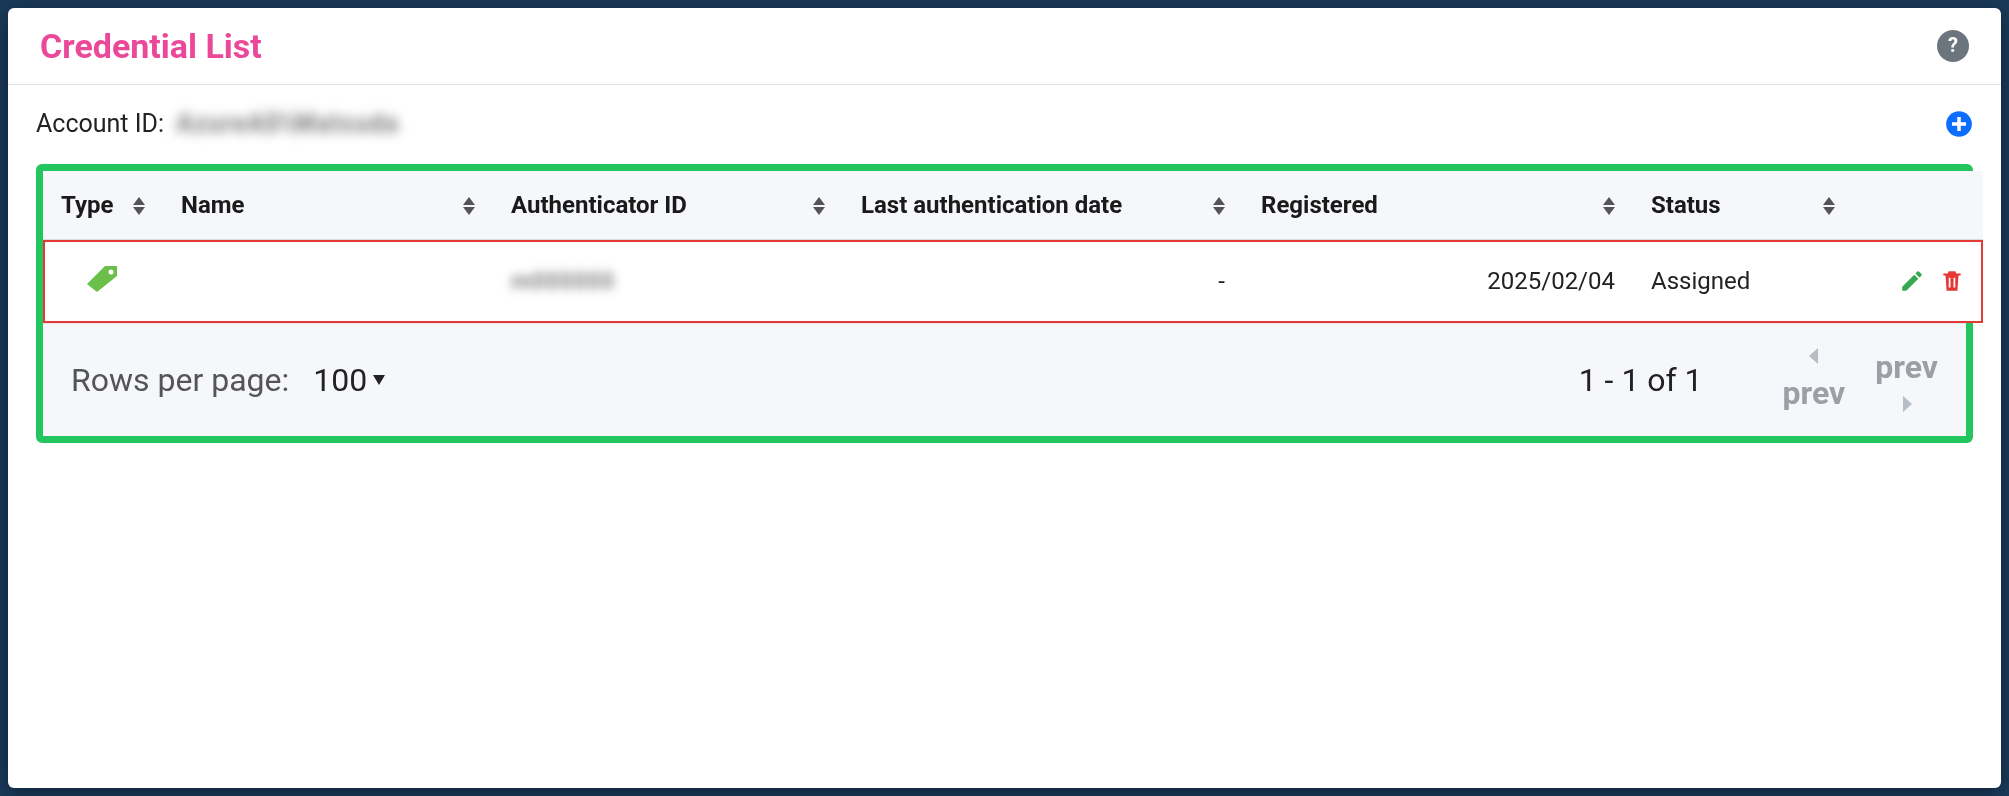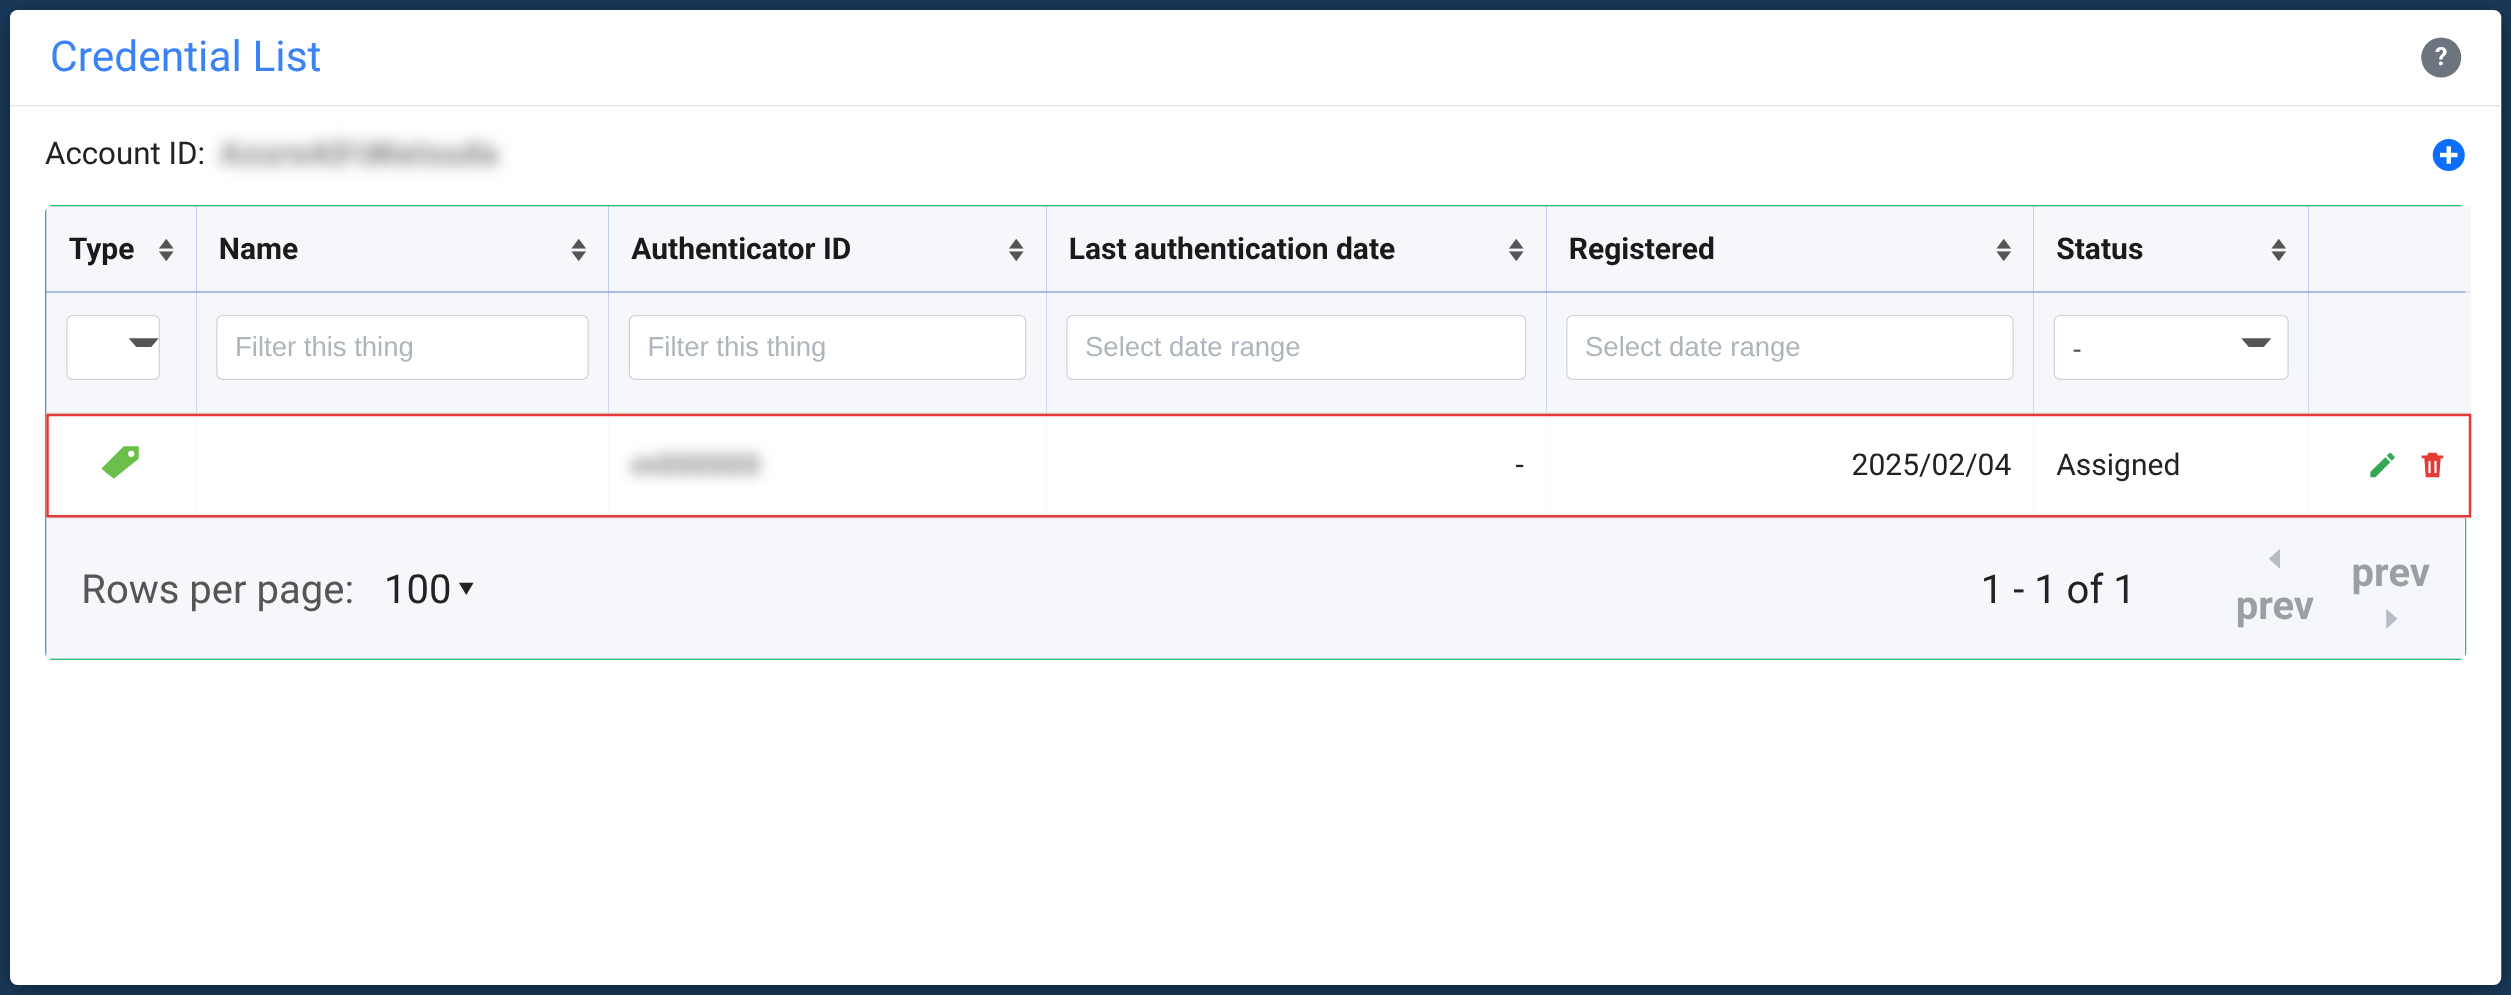--- a/index.html
+++ b/index.html
@@ -21,22 +21,22 @@
   }
   .modal-header {
     display: flex;
     align-items: center;
     justify-content: space-between;
     padding: 18px 32px 18px 32px;
     border-bottom: 1px solid #e0e3e7;
   }
   .modal-title {
     font-size: 34px;
-    font-weight: 400;
-    color: #3b82f6;
+    font-weight: 700;
+    color: #ec4899;
   }
   .help-icon {
     width: 32px; height: 32px;
     border-radius: 50%;
     background: #6c757d;
     display: flex;
     align-items: center;
     justify-content: center;
     cursor: pointer;
     flex-shrink: 0;
@@ -59,23 +59,23 @@
     color: transparent; text-shadow: 0 0 12px rgba(0,0,0,.55);
     letter-spacing: 1px;
     font-weight: 700;
     margin-left: 6px;
   }
   .add-btn {
     width: 28px; height: 28px; cursor: pointer;
     display: inline-flex; align-items:center; justify-content:center;
   }
   .table-wrap {
-    border: 1px solid #22c55e;
+    border: 7px solid #22c55e;
     border-radius: 6px;
-    background: #1d4ed8;
+    background: #7dd3fc;
     width: 100%;
   }
   table {
     width: 100%;
     border-collapse: collapse;
     table-layout: fixed;
   }
   thead th {
     text-align: left;
     font-size: 24px;
@@ -292,37 +292,20 @@
                   </svg>
                 <svg viewBox="0 0 12 8">
                     <polygon points="0,0 12,0 6,8" fill="#555"></polygon>
                   </svg>
               </span>
             </th>
             <th></th>
           </tr>
         </thead>
         <tbody>
-          <tr class="filter-row">
-            <td>
-              <span class="sel-wrap"><select class="sel small"><option></option></select></span>
-            </td>
-            <td><input class="txt" placeholder="Filter this thing" style=""></td>
-            <td><input class="txt" placeholder="Filter this thing" style=""></td>
-            <td><input class="txt" placeholder="Select date range" style=""></td>
-            <td><input class="txt" placeholder="Select date range" style=""></td>
-            <td>
-              <span class="sel-wrap">
-                <select class="sel">
-                  <option>-</option>
-                </select>
-              </span>
-            </td>
-            <td></td>
-          </tr>
 
           <tr class="data-row">
             <td class="center">
               <span class="type-icon">
                 <svg viewBox="0 0 40 32">
                     <polygon points="4,22 22,4 34,4 34,14 14,30" fill="#6ac04a"></polygon>
                     <circle cx="28" cy="10" r="2.5" fill="#fff"></circle>
                   </svg>
               </span>
             </td>

